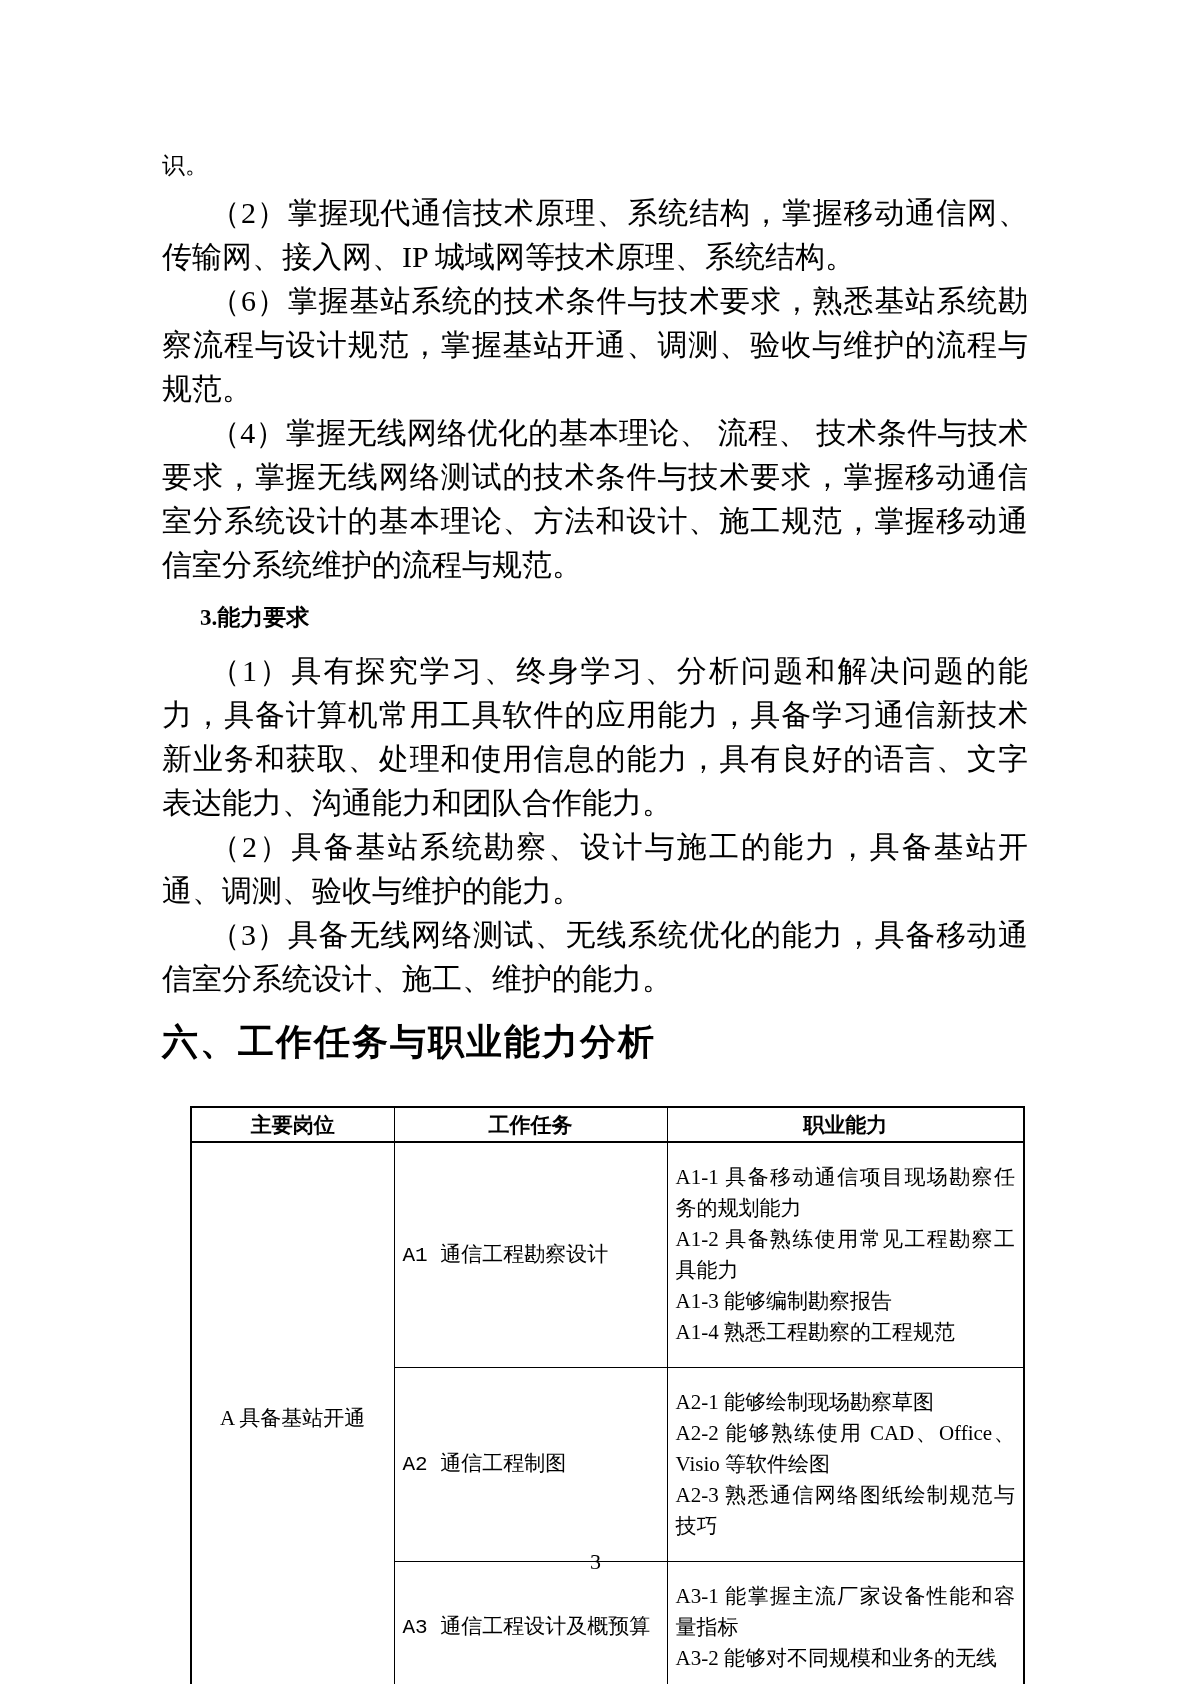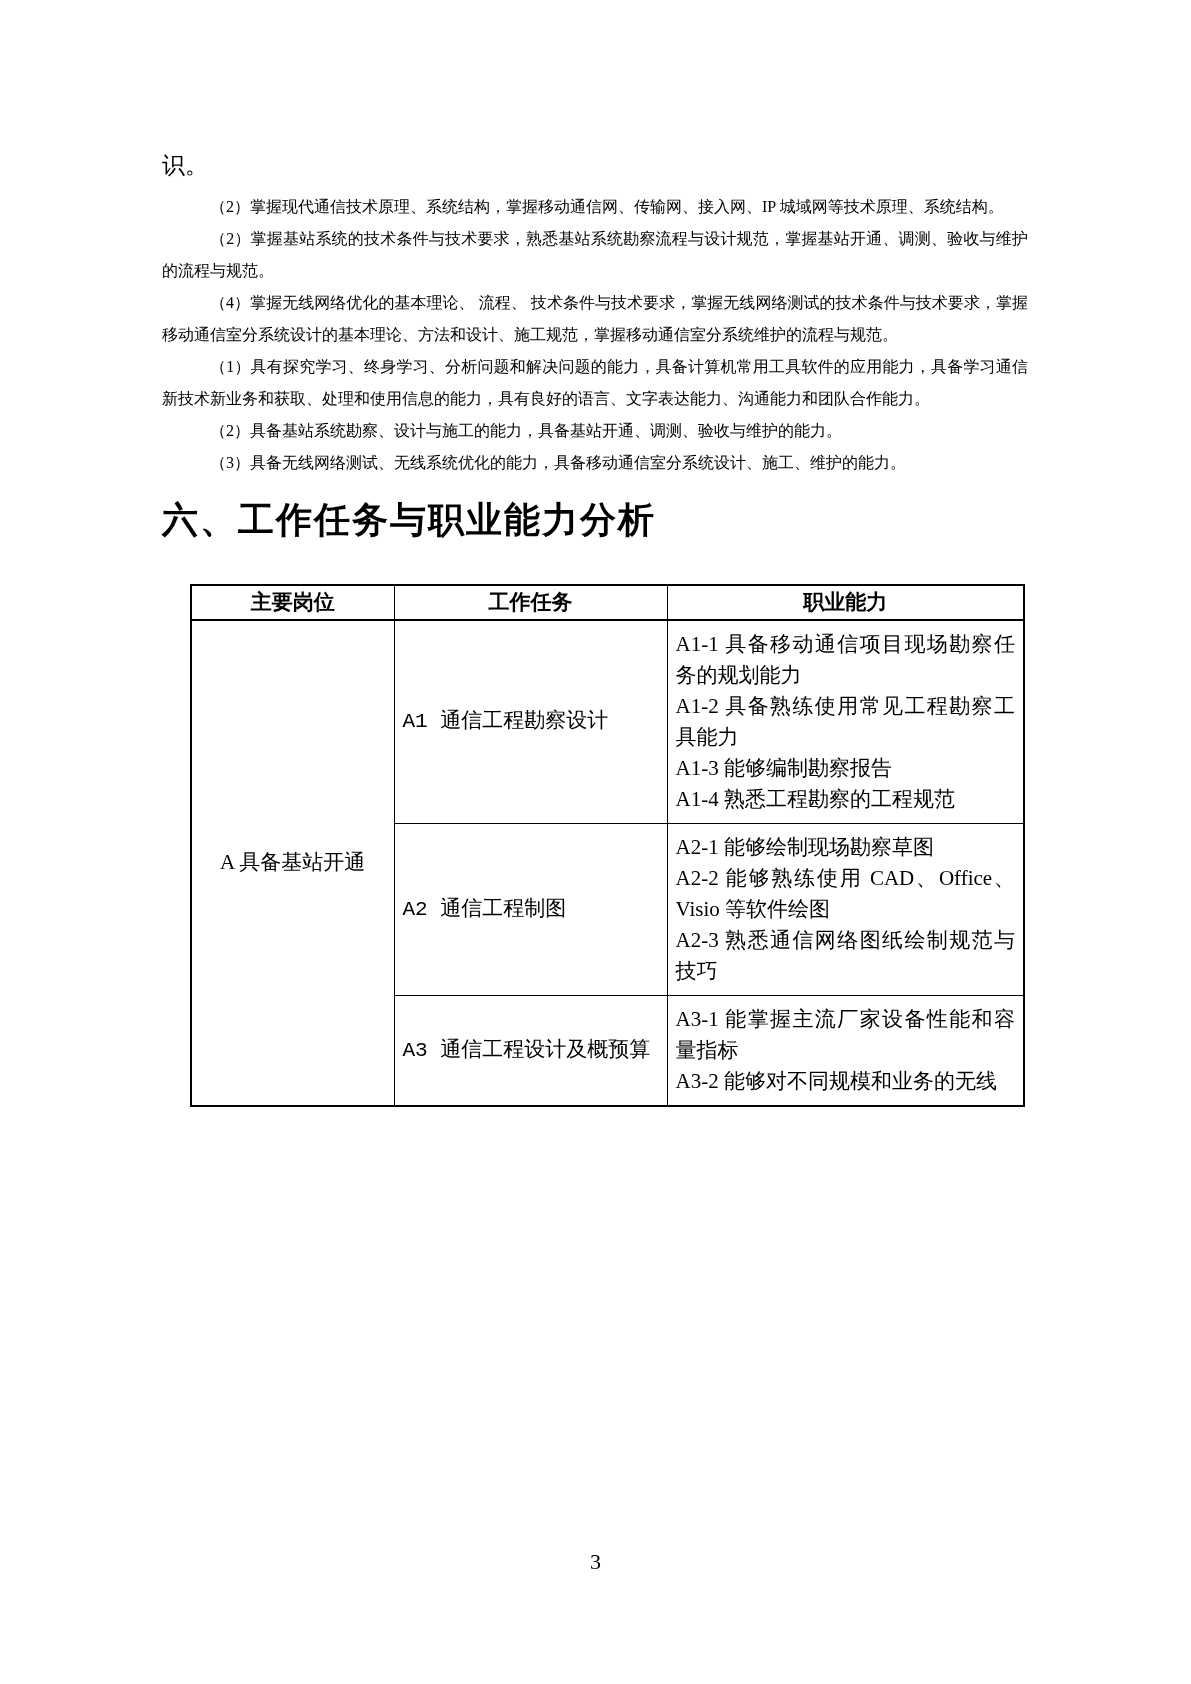--- a/index.html
+++ b/index.html
@@ -16,40 +16,40 @@
     width: 1191px; height: 1684px;
     background: #ffffff;
   }
   .content {
     position: absolute; left: 162px; top: 142px; width: 866px;
   }
   .cont-line {
     font-size: 23px; line-height: 48.5px; text-align: justify;
   }
   .para {
-    font-size: 16px; line-height: 32px; text-align: justify;
+    font-size: 30px; line-height: 44px; text-align: justify;
     text-indent: 48px;
   }
   .subheading {
     font-size: 23px; line-height: 48.5px; font-weight: bold;
     text-indent: 38px; margin: 7px 0;
   }
   .section-heading {
     font-size: 36px; line-height: 46px; font-weight: bold;
     letter-spacing: 2px; margin-top: 18px;
   }
   table.doc-table {
     border-collapse: collapse; table-layout: fixed;
     width: 833px; margin: 41px 0 0 28px;
     border: 2px solid #000;
   }
   .doc-table th, .doc-table td {
     border: 1.5px solid #000;
     font-size: 21px;
-    padding: 8px 8px;
+    padding: 19px 8px;
     overflow: hidden;
   }
   .doc-table th {
     font-weight: bold; text-align: center;
     height: 35px; line-height: 32px; padding: 0 12px;
     border-bottom-width: 2px;
   }
   .col-post  { width: 203px; }
   .col-task  { width: 273px; }
   .col-abil  { width: 357px; }
@@ -74,23 +74,24 @@
 </style>
 </head>
 <body>
 
 <div class="page">
   <div class="content">
 
     <p class="cont-line">识。</p>
 
     <p class="para">（2）掌握现代通信技术原理、系统结构，掌握移动通信网、传输网、接入网、IP 城域网等技术原理、系统结构。</p>
-    <p class="para">（2）掌握基站系统的技术条件与技术要求，熟悉基站系统勘察流程与设计规范，掌握基站开通、调测、验收与维护的流程与规范。</p>
+    <p class="para">（6）掌握基站系统的技术条件与技术要求，熟悉基站系统勘察流程与设计规范，掌握基站开通、调测、验收与维护的流程与规范。</p>
     <p class="para">（4）掌握无线网络优化的基本理论、 流程、 技术条件与技术要求，掌握无线网络测试的技术条件与技术要求，掌握移动通信室分系统设计的基本理论、方法和设计、施工规范，掌握移动通信室分系统维护的流程与规范。</p>
 
+    <p class="subheading">3.能力要求</p>
 
     <p class="para">（1）具有探究学习、终身学习、分析问题和解决问题的能力，具备计算机常用工具软件的应用能力，具备学习通信新技术新业务和获取、处理和使用信息的能力，具有良好的语言、文字表达能力、沟通能力和团队合作能力。</p>
     <p class="para">（2）具备基站系统勘察、设计与施工的能力，具备基站开通、调测、验收与维护的能力。</p>
     <p class="para">（3）具备无线网络测试、无线系统优化的能力，具备移动通信室分系统设计、施工、维护的能力。</p>
 
     <h1 class="section-heading">六、工作任务与职业能力分析</h1>
 
     <table class="doc-table">
       <colgroup>
         <col class="col-post">

